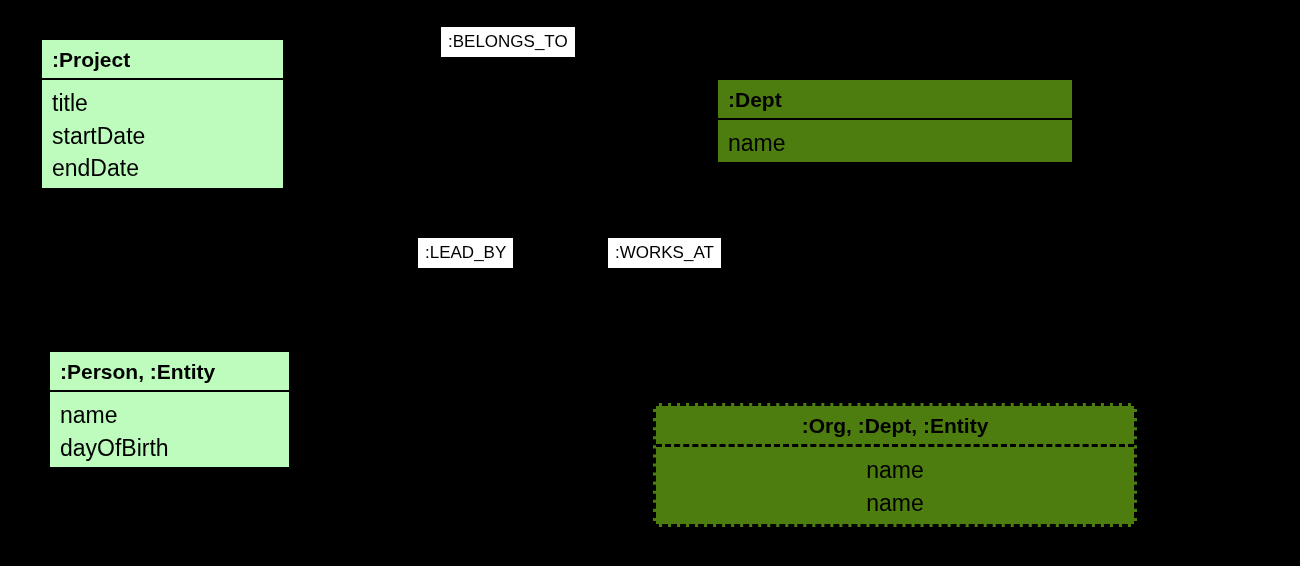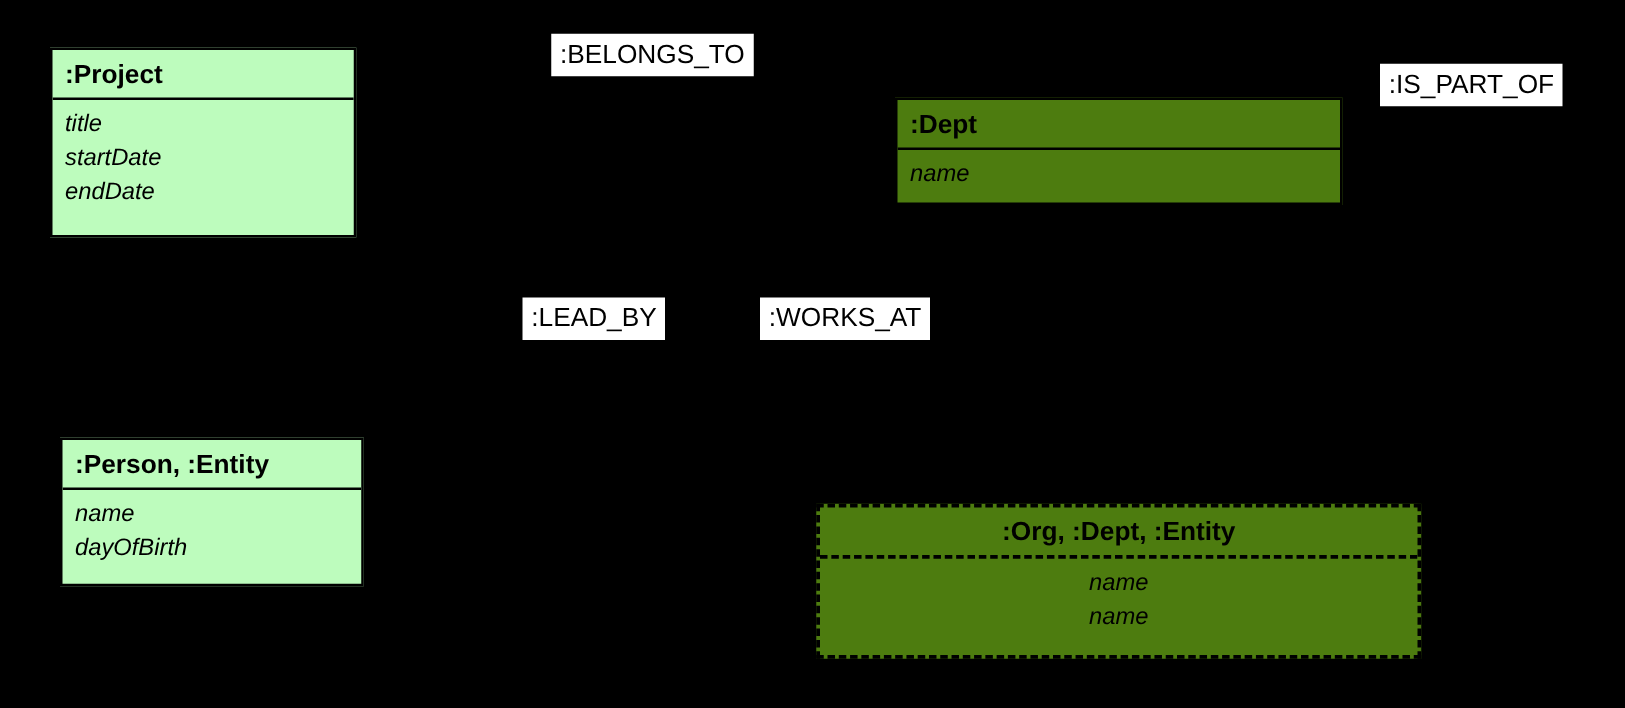--- a/index.html
+++ b/index.html
@@ -47,34 +47,33 @@
   .entity.dashed > .entity-header {
     border-bottom: 3px dashed #000000;
   }
 
   .entity-body {
     box-sizing: border-box;
     flex: 1 1 auto;
     padding: 7px 10px 8px 10px;
   }
   .attr {
-    font-style: italic;
-    font-size: 19px;
+    font-size: 23px;
     color: #000000;
     line-height: 1.42;
     white-space: nowrap;
   }
 
   
   .rel-label {
     position: absolute;
     box-sizing: border-box;
     background: #ffffff;
     color: #000000;
-    font-size: 21px;
+    font-size: 17px;
     line-height: 1;
     padding: 6px 7px 7px 7px;
     white-space: nowrap;
   }
 
   
   .connector {
     position: absolute;
     background: #000000;
     pointer-events: none;
@@ -118,19 +117,18 @@
   <div class="entity yellow dashed" style="left:653px; top:403px; width:484px; height:124px;text-align:center;">
     <div class="entity-header">:Org, :Dept, :Entity</div>
     <div class="entity-body">
       <div class="attr">name</div>
       <div class="attr">name</div>
     </div>
   </div>
 
   <div class="rel-label" style="left:441px; top:27px;">:BELONGS_TO</div>
 
-  <div class="rel-label" style="left:1104px; top:51px;">:IS_PART_OF</div>
 
   <div class="rel-label" style="left:418px; top:238px;">:LEAD_BY</div>
 
   <div class="rel-label" style="left:608px; top:238px;">:WORKS_AT</div>
 
 </div>
 
 </body></html>

